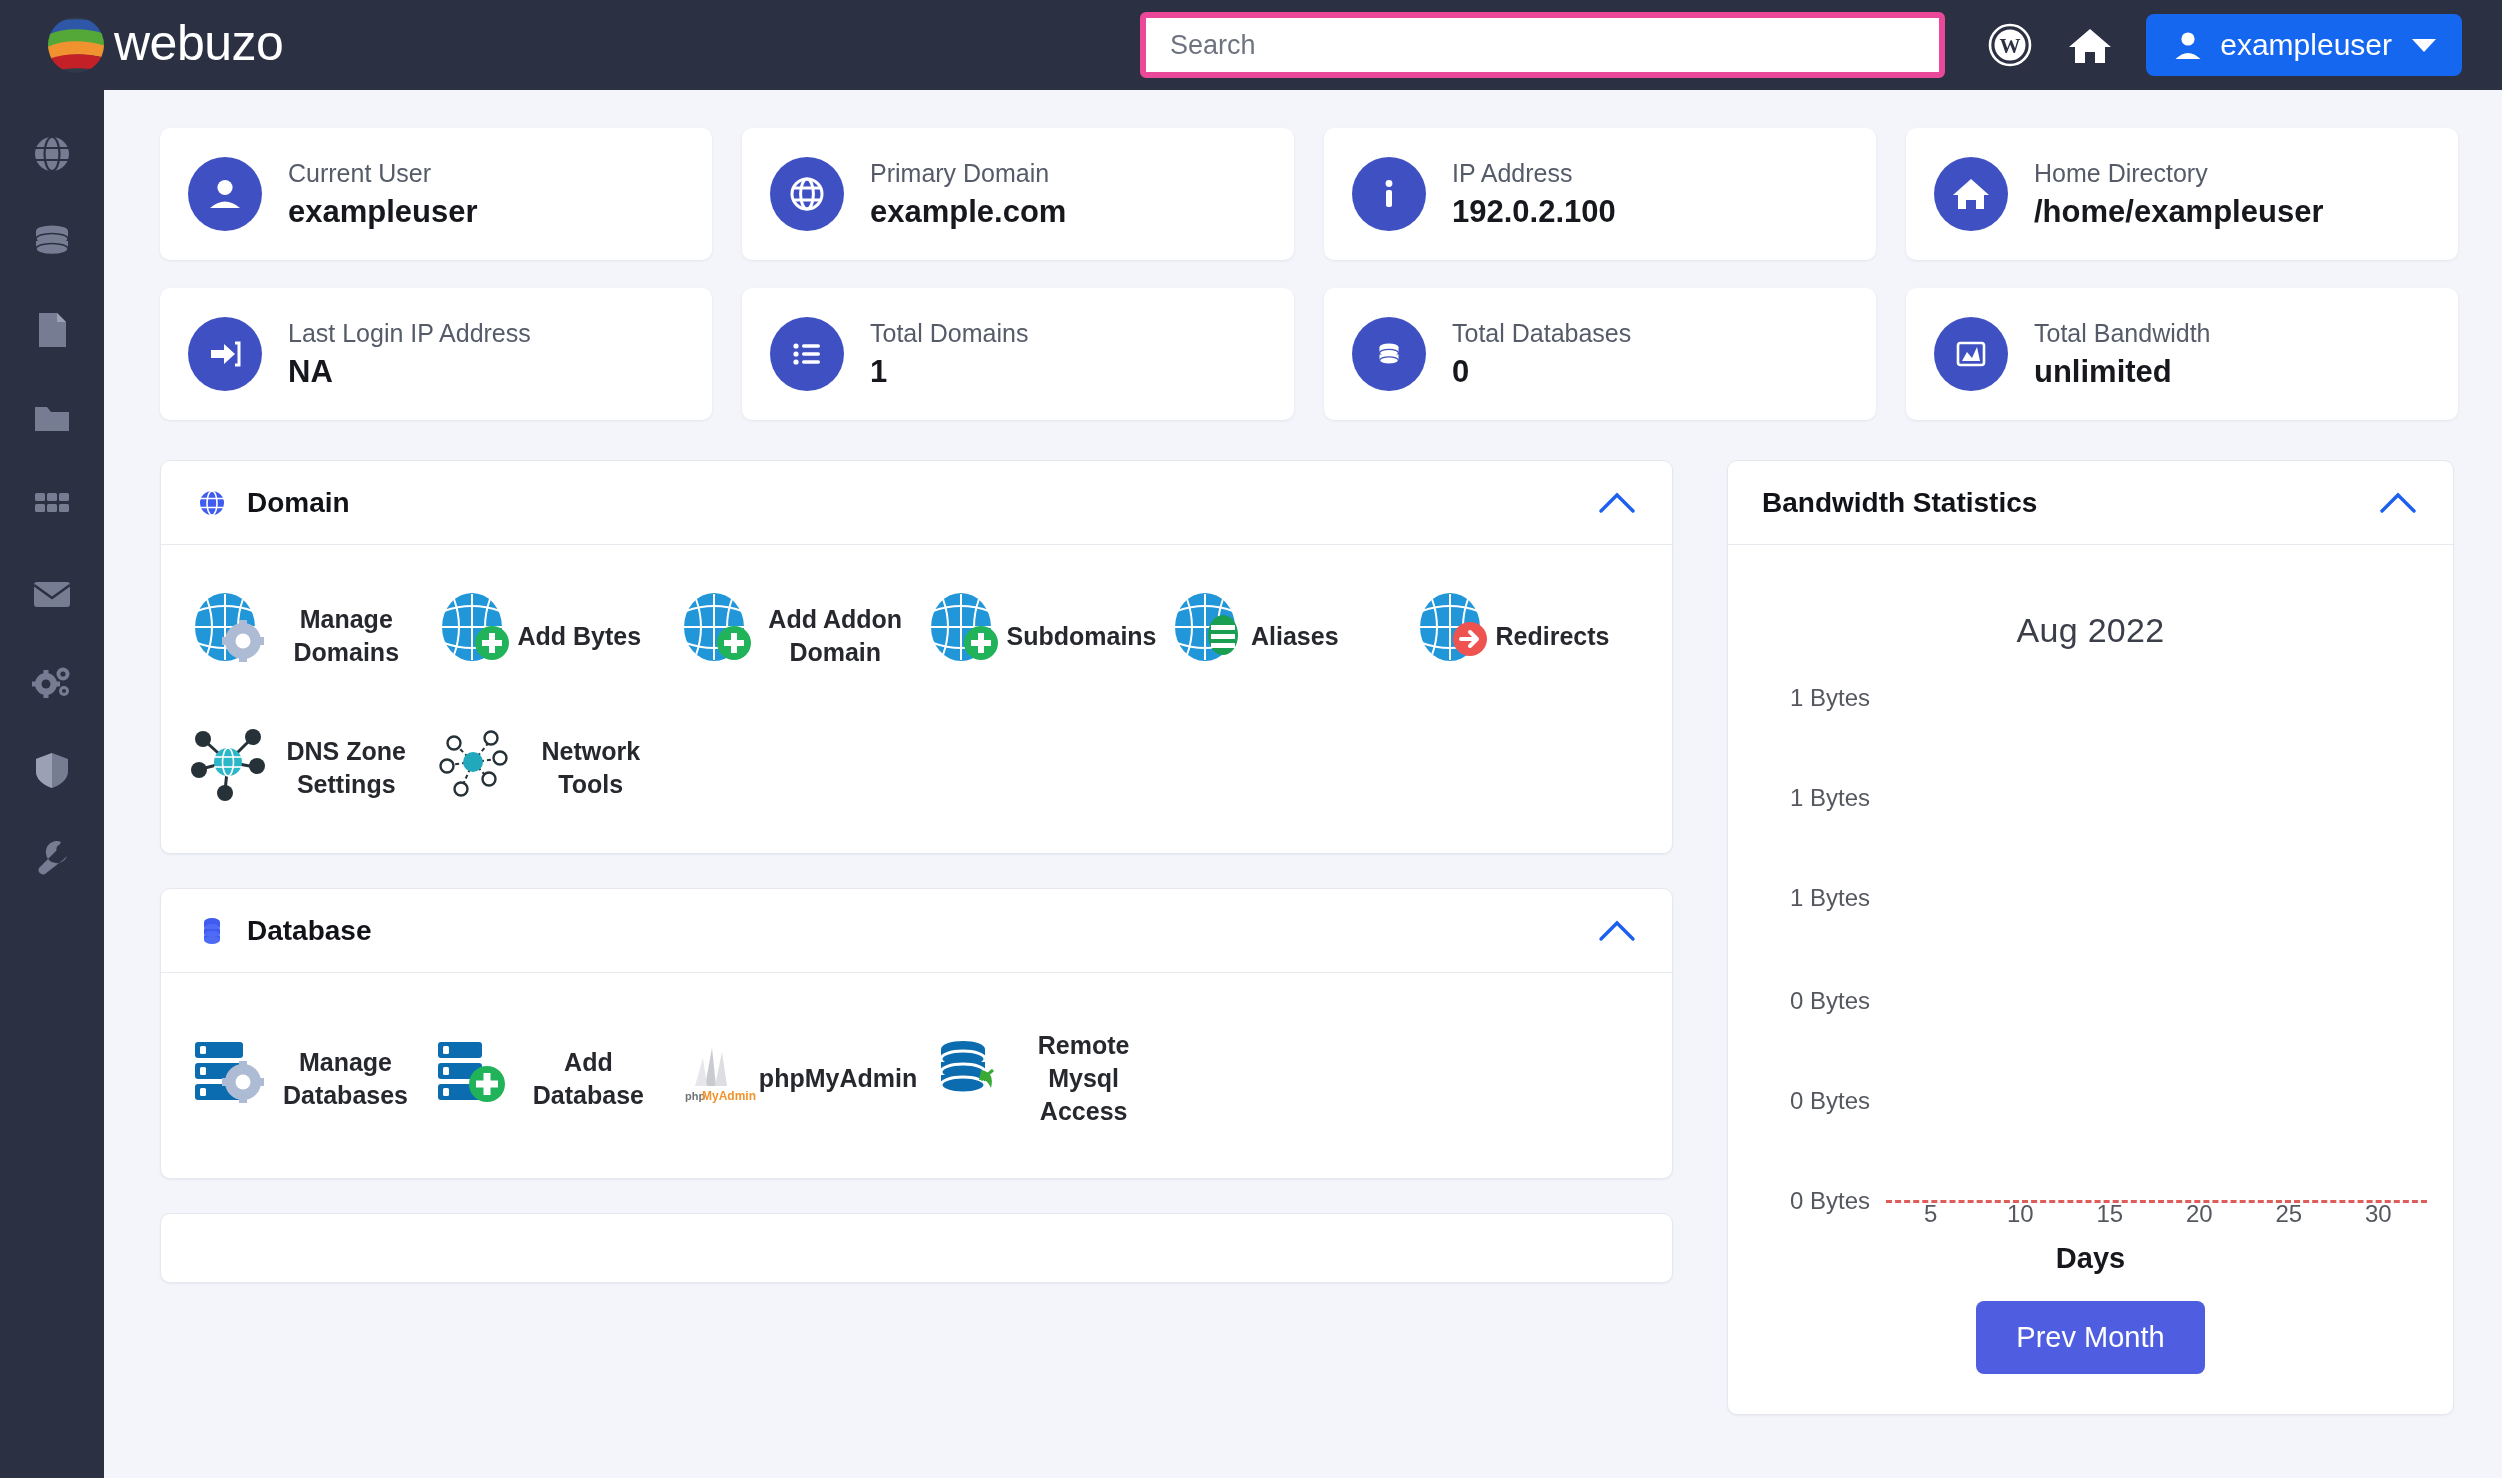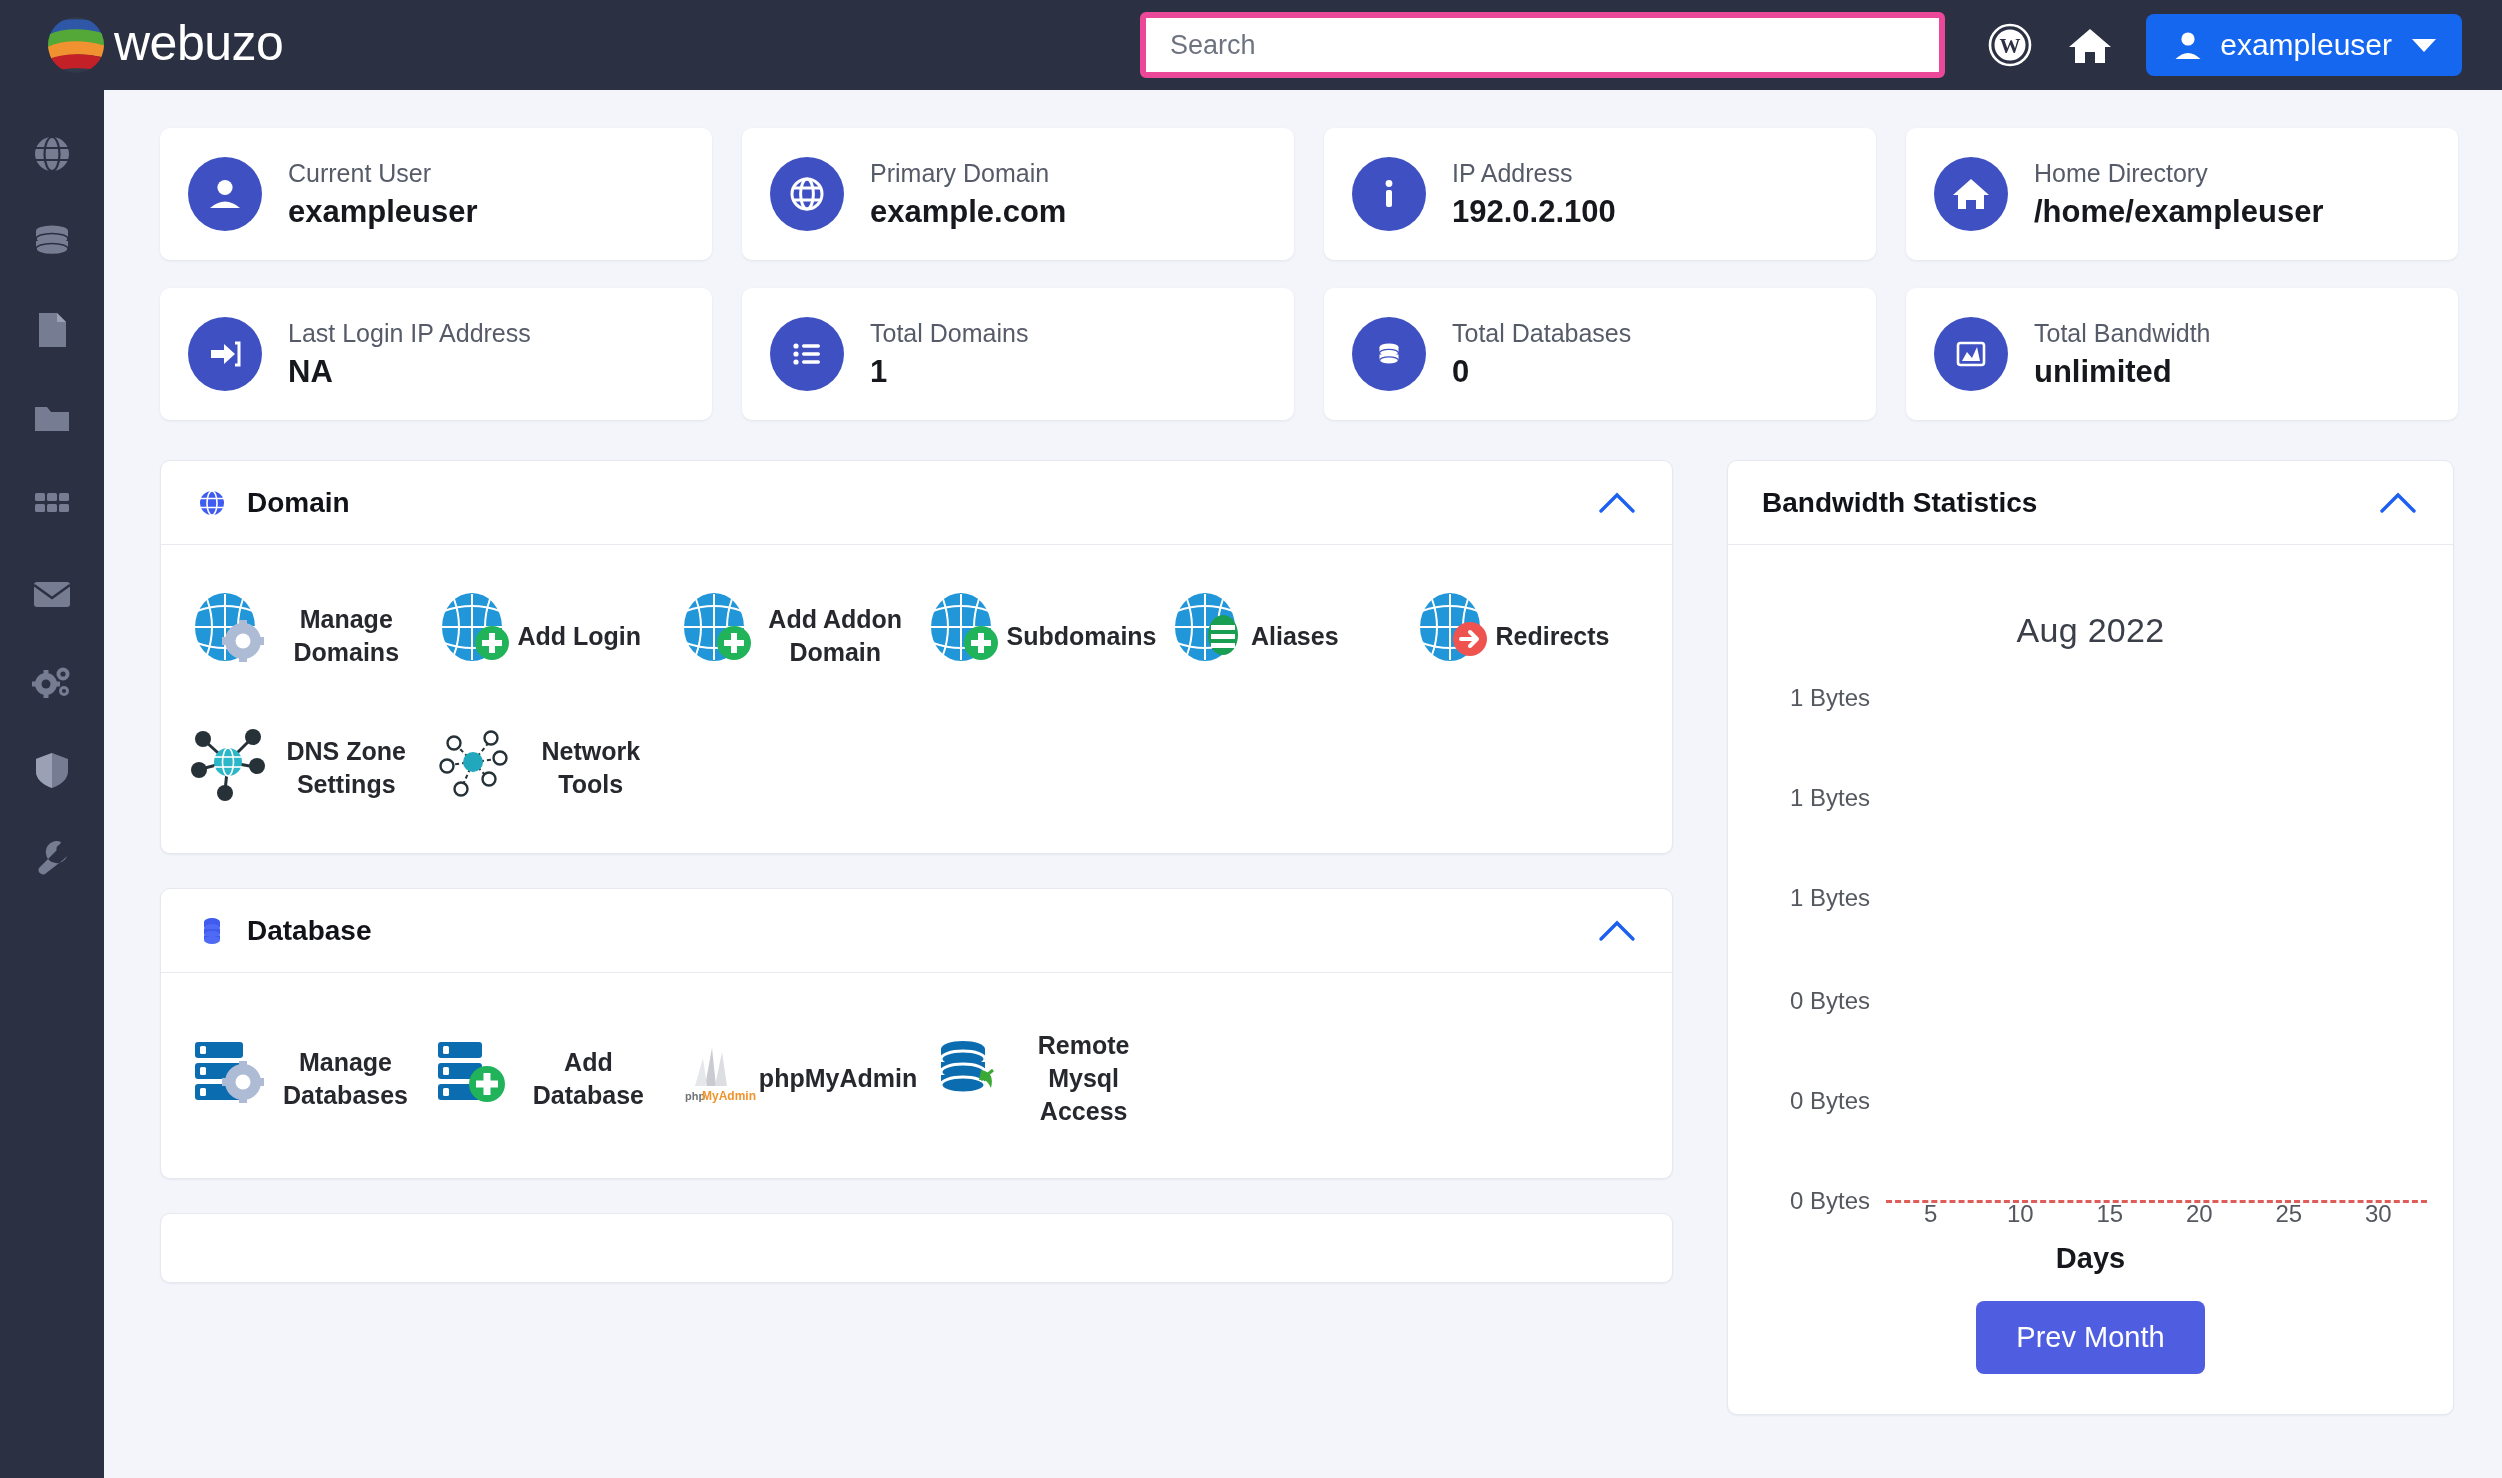--- a/index.html
+++ b/index.html
@@ -465,21 +465,21 @@
                 <path d="M8 38 L68 38" stroke="#ffffff" stroke-width="2"></path>
                 <path d="M10 54 Q38 64 66 54" fill="none" stroke="#ffffff" stroke-width="2"></path>
                 <path d="M38 5 L38 71" stroke="#ffffff" stroke-width="2"></path>
                 <path d="M20 10 Q30 38 20 66" fill="none" stroke="#ffffff" stroke-width="2"></path>
                 <path d="M56 10 Q46 38 56 66" fill="none" stroke="#ffffff" stroke-width="2"></path>
                 <circle cx="58" cy="54" r="17" fill="#21b35a"></circle>
                 <rect x="55" y="44" width="6" height="20" fill="#ffffff"></rect>
                 <rect x="48" y="51" width="20" height="6" fill="#ffffff"></rect>
               </svg>
             </div>
-            <div class="tile-label">Add Login</div>
+            <div class="tile-label">Add Bytes</div>
           </div>
 
           <div class="tile">
             <div class="tile-icon">
               <svg width="82" height="82" viewBox="0 0 82 82">
                 <ellipse cx="38" cy="38" rx="30" ry="34" fill="#2196d9"></ellipse>
                 <path d="M10 22 Q38 12 66 22" fill="none" stroke="#ffffff" stroke-width="2"></path>
                 <path d="M8 38 L68 38" stroke="#ffffff" stroke-width="2"></path>
                 <path d="M10 54 Q38 64 66 54" fill="none" stroke="#ffffff" stroke-width="2"></path>
                 <path d="M38 5 L38 71" stroke="#ffffff" stroke-width="2"></path>

